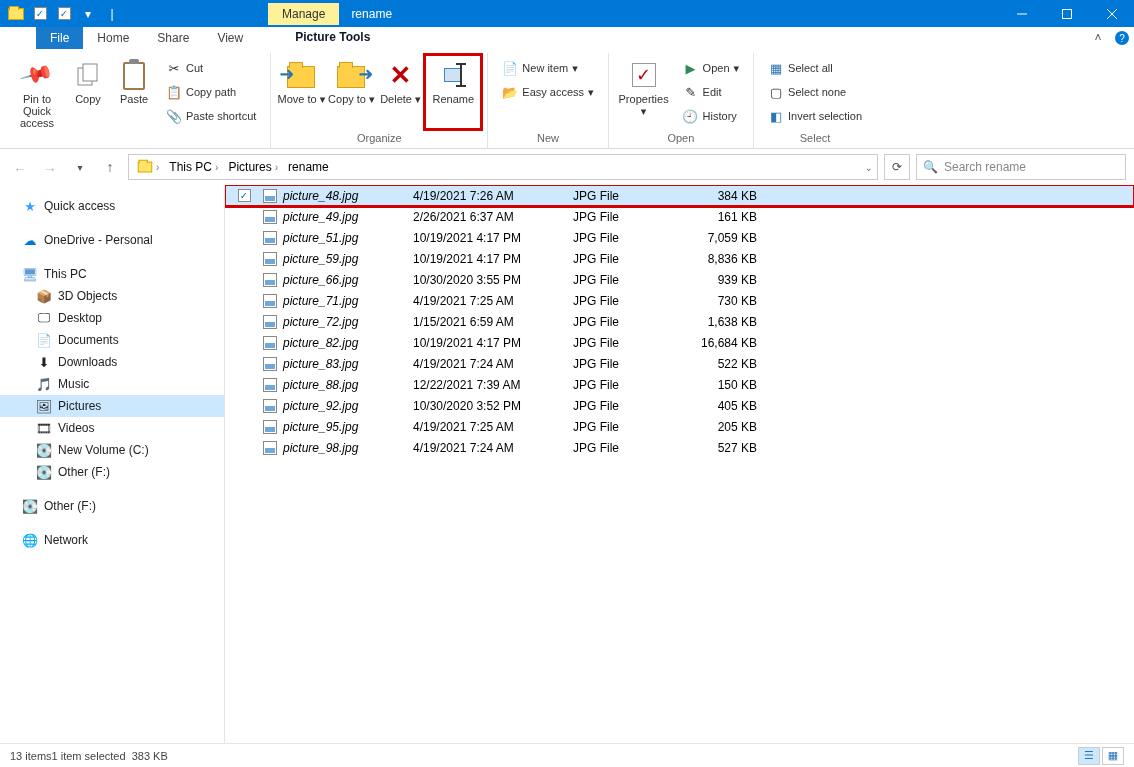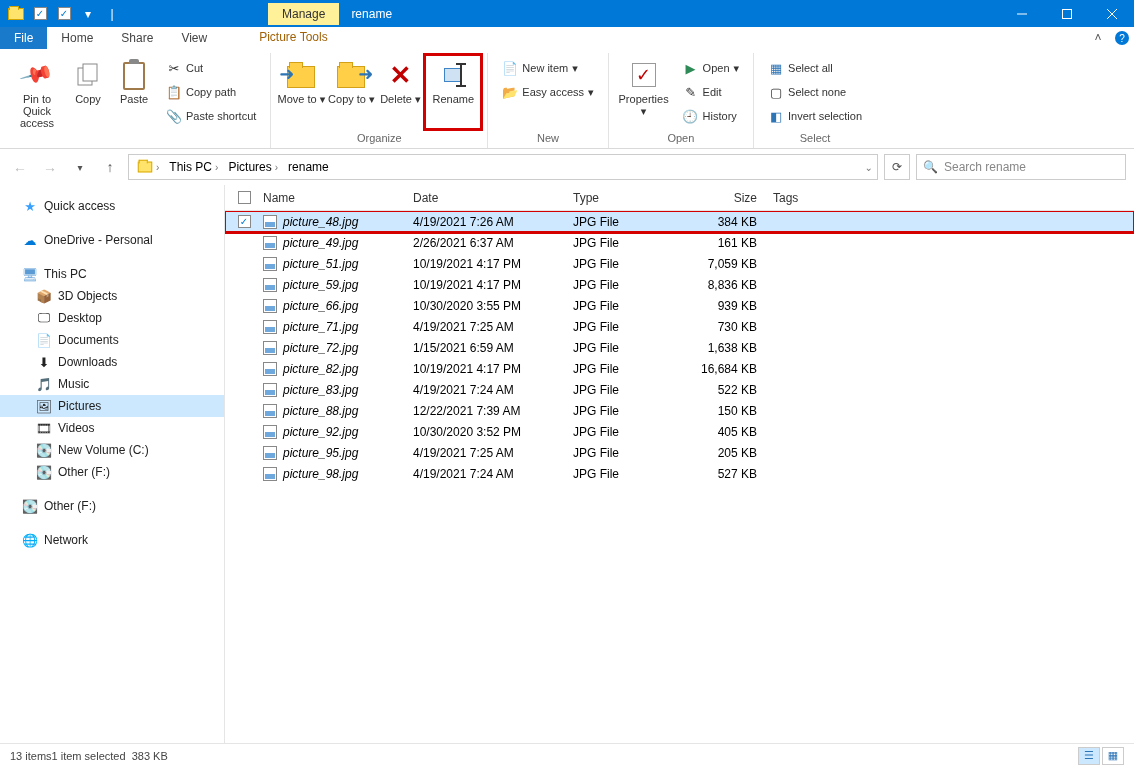--- a/index.html
+++ b/index.html
@@ -10,25 +10,25 @@
 .qa-icons { display: flex; gap: 4px; padding: 0 6px; }
 .qa-icon { width: 20px; height: 20px; display: flex; align-items: center; justify-content: center; }
 .folder-mini { width: 16px; height: 12px; background: #ffe36b; border: 1px solid #d4a500; position: relative; }
 .folder-mini::before { content: ""; position: absolute; top:-3px; left:0; width:8px; height:3px; background:#ffe36b; border:1px solid #d4a500; border-bottom:none;}
 .manage-tab { background: #fff09a; padding: 4px 14px; color:#333; margin-left: 140px;}
 .window-title { color: #fff; padding: 0 12px; }
 .window-controls { margin-left: auto; display: flex; }
 .win-btn { width: 45px; height: 27px; display:flex; align-items:center; justify-content:center; color:#fff; }
 
 
-.menubar { height: 22px; display:flex; align-items: stretch; border-bottom: 0; }
+.menubar { height: 22px; display:flex; align-items: stretch; border-bottom: 0; padding-left: 36px; }
 .menubar .file-tab { background:#1979ca; color:#fff; padding: 3px 14px; display:flex; align-items:center; }
 .menubar .tab { padding: 3px 14px; color:#444; display:flex; align-items:center; }
 .menubar .tab.active { }
-.menubar .picture-tools { padding: 3px 10px; color:#a16207; }
+.menubar .picture-tools { padding: 3px 10px; color:#0f172a;font-weight:bold; }
 .menubar .spacer { flex:1; }
 .menubar .collapse { width:24px; display:flex; align-items:center; justify-content:center; color:#555;}
 .menubar .help { width:24px; display:flex; align-items:center; justify-content:center;}
 .help-circle { width:14px; height:14px; border-radius:50%; background:#0078d7; color:#fff; font-size:10px; display:flex; align-items:center; justify-content:center;}
 
 
 .ribbon { height: 100px; border-bottom: 1px solid #d9d9d9; display:flex; padding: 4px 4px 0 4px; }
 .ribbon-group { border-right: 1px solid #e3e3e3; padding: 2px 6px; display:flex; flex-direction:column; }
 .ribbon-group .group-body { flex:1; display:flex; align-items:flex-start; gap:2px; }
 .ribbon-group .group-label { text-align:center; font-size:11px; color:#666; padding-bottom:2px; }
@@ -395,30 +395,20 @@
     </div>
     <div class="nav-section">
       <div class="nav-item">
           <span class="ni">🌐</span>
           <span>Network</span>
         </div>
     </div>
   </div>
 
   <div class="filearea">
-    <div class="col-headers">
-      <div class="col-chk">
-          <span class="chkbox"></span>
-        </div>
-      <div class="col-h col-name">Name</div>
-      <div class="col-h col-date">Date</div>
-      <div class="col-h col-type">Type</div>
-      <div class="col-h col-size">Size</div>
-      <div class="col-h col-tags">Tags</div>
-    </div>
     <div class="file-list" id="file-list">
         <div class="file-row selected highlight-red">
           <div class="col-chk">
             <span class="chkbox">✓</span>
           </div>
           <div class="col-h col-name fname">
             <span class="jpg-ico"></span>
             <span>picture_48.jpg</span>
           </div>
           <div class="col-h col-date">4/19/2021 7:26 AM</div>

